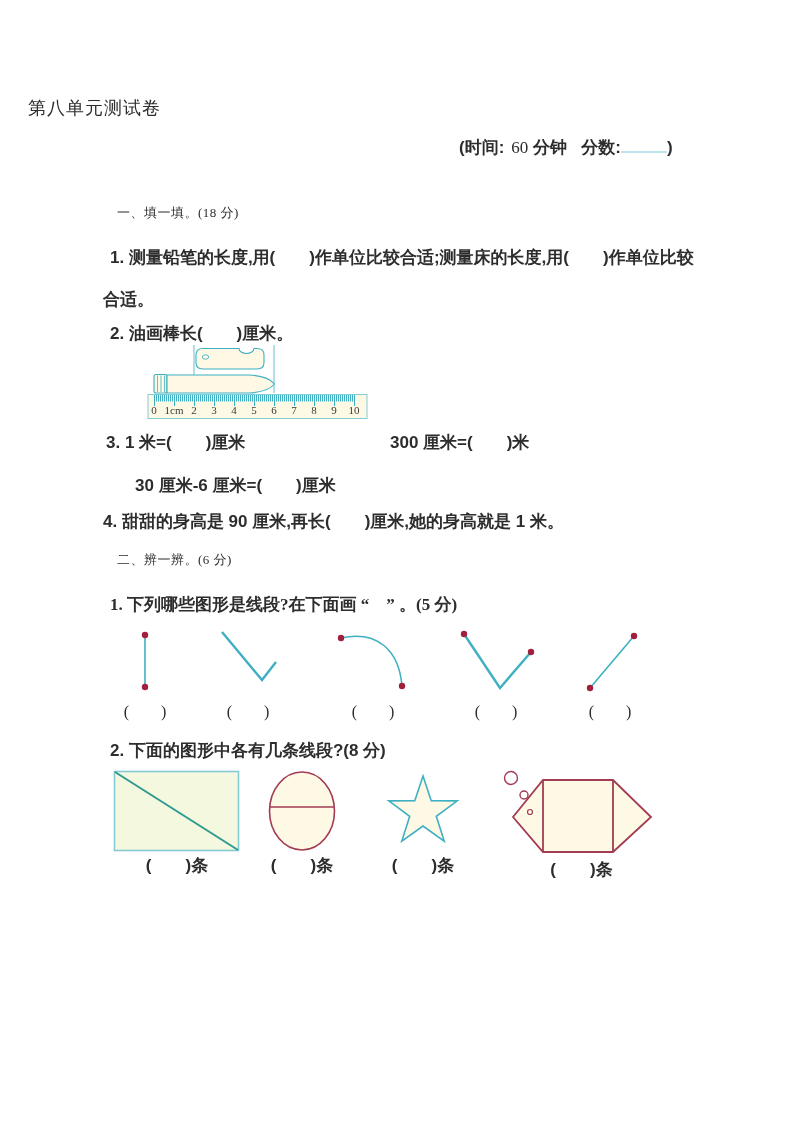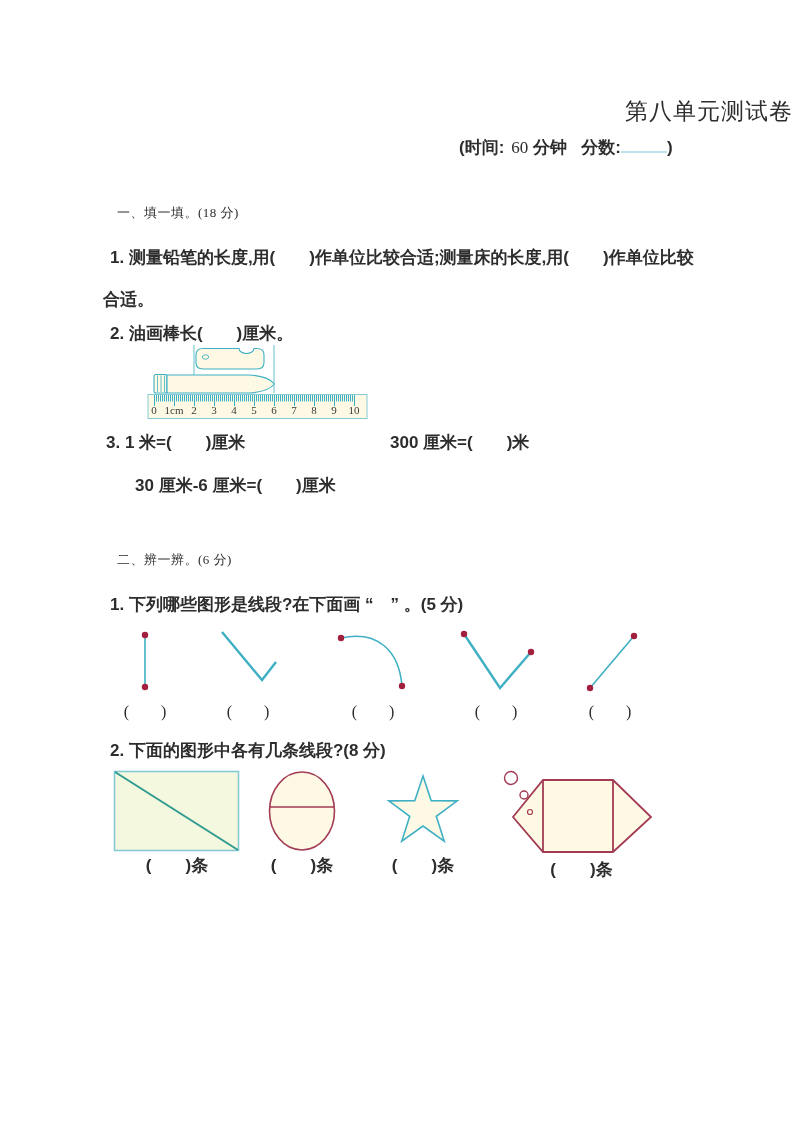--- a/index.html
+++ b/index.html
@@ -4,22 +4,22 @@
 <style>
   :root{
     --teal:#3fb0c3; --teal-light:#85cbd5; --teal-dark:#2f9a8f;
     --maroon:#a23b53; --dot:#a31f3e; --cream:#fdf9e4; --pale:#f3f8de;
     --text:#2d2d2d; --blank:#bfe3ec;
   }
   html,body{margin:0;padding:0;background:#ffffff;}
   .page{position:relative;width:793px;height:1122px;background:#ffffff;overflow:hidden;
         color:var(--text);font-family:"Liberation Serif","DejaVu Serif",serif;}
   .abs{position:absolute;white-space:nowrap;}
-  .title{width:100%;text-align:right;padding-left:12px;box-sizing:border-box;
-         font-size:23px;letter-spacing:1px;}
+  .title{width:100%;text-align:left;padding-left:28px;box-sizing:border-box;
+         font-size:18px;letter-spacing:1px;}
   .meta{font-family:"Liberation Sans","DejaVu Sans",sans-serif;font-weight:700;font-size:17px;}
   .meta .num{font-family:"Liberation Serif","DejaVu Serif",serif;font-weight:400;margin-left:7px;}
   .blankline{display:inline-block;width:46px;height:13px;
              border-bottom:2px solid var(--blank);vertical-align:baseline;}
   .sec-heading{font-size:13px;letter-spacing:.5px;}
   .qtext{font-family:"Liberation Sans","DejaVu Sans",sans-serif;font-weight:700;font-size:17px;}
   .ans-paren{font-size:16px;color:var(--text);font-family:"Liberation Serif","DejaVu Serif",serif;}
   .shape-label{font-family:"Liberation Sans","DejaVu Sans",sans-serif;font-weight:700;
                font-size:17px;text-align:center;margin-top:2px;}
   .figcol{position:absolute;width:96px;text-align:center;}
@@ -80,23 +80,24 @@
     <span class="ruler-num" style="left:148px">7</span>
     <span class="ruler-num" style="left:168px">8</span>
     <span class="ruler-num" style="left:188px">9</span>
     <span class="ruler-num" style="left:208px">10</span>
   </div>
 
   <div class="abs qtext" style="top:431px;left:106px;">3. 1 米=(　　)厘米</div>
   <div class="abs qtext" style="top:431px;left:390px;">300 厘米=(　　)米</div>
   <div class="abs qtext" style="top:474px;left:135px;">30 厘米-6 厘米=(　　)厘米</div>
 
+  <div class="abs qtext" style="top:510px;left:103px;">4. 甜甜的身高是 90 厘米,再长(　　)厘米,她的身高就是 1 米。</div>
 
   <div class="abs sec-heading" style="top:551px;left:117px;">二、辨一辨。(6 分)</div>
-  <div class="abs qtext" style="top:593px;left:110px;">1. 下列哪些图形是线段?在下面画 “　” 。(5 分)</div>
+  <div class="abs qtext" style="top:593px;left:110px;font-family:Liberation Serif, serif;">1. 下列哪些图形是线段?在下面画 “　” 。(5 分)</div>
 
   <div class="figcol" style="left:97px;top:624px;">
     <svg width="96" height="78" viewBox="0 0 96 78">
       <line x1="48" y1="11" x2="48" y2="63" stroke="var(--teal)" stroke-width="1.6"></line>
       <circle cx="48" cy="11" r="3.2" fill="var(--dot)"></circle>
       <circle cx="48" cy="63" r="3.2" fill="var(--dot)"></circle>
     </svg>
     <div class="ans-paren">(　　)</div>
   </div>
 

